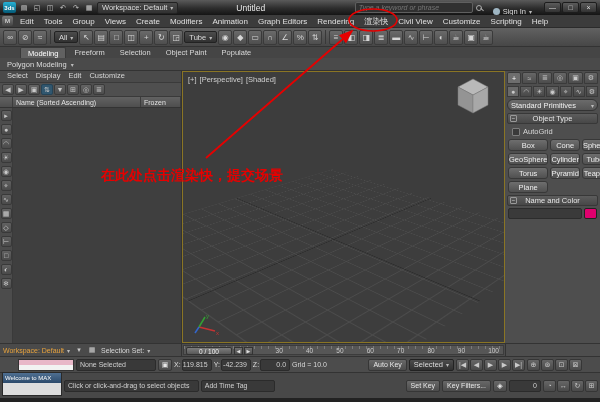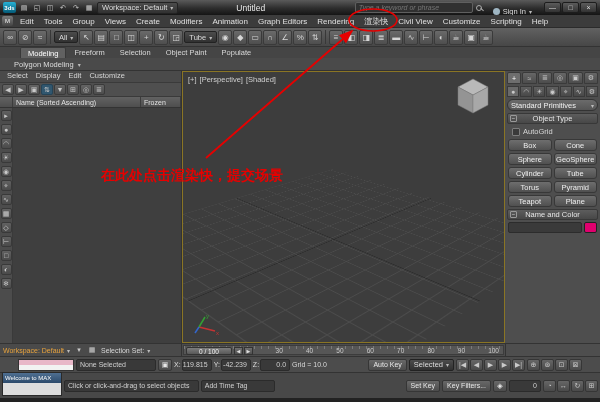--- a/index.html
+++ b/index.html
@@ -33,21 +33,21 @@
   .toolbar{height:19px;flex:0 0 19px;display:flex;align-items:center;gap:1px;background:linear-gradient(#616161,#474747);border-bottom:1px solid #333;padding:0 3px}
   .icon-btn{width:14px;height:15px;display:flex;align-items:center;justify-content:center;background:linear-gradient(#6a6a6a,#4e4e4e);border:1px solid #3a3a3a;border-radius:2px;color:#d6d6d6;font-size:8px;flex:0 0 auto}
   .tb-group{display:flex;gap:1px;align-items:center}
   .sep{width:1px;height:14px;background:#383838;margin:0 2px;flex:0 0 auto}
 
   
   .ribbon-tabs{height:11px;flex:0 0 11px;display:flex;align-items:flex-end;background:#454545;padding-left:20px;gap:1px}
   .rtabs{display:flex;gap:1px;height:100%;align-items:flex-end}
   .ribbon-tab{padding:0 7px;height:11px;display:flex;align-items:center;font-size:7.5px;color:#d8d8d8;border-radius:2px 2px 0 0;white-space:nowrap}
   span.ribbon-tab:first-of-type{background:#616161;border:1px solid #393939;border-bottom:none;color:#fff}
-  .ribbon-sub{height:13px;flex:0 0 13px;display:flex;align-items:center;background:#4a4a4a;border-bottom:1px solid #333;padding-left:14px;gap:4px;font-size:7.5px;color:#ddd}
+  .ribbon-sub{height:13px;flex:0 0 13px;display:flex;align-items:center;background:#4a4a4a;border-bottom:1px solid #333;padding-left:7px;gap:4px;font-size:7.5px;color:#ddd}
 
   
   .main{flex:1;display:flex;min-height:0}
   .explorer{width:182px;flex:0 0 182px;display:flex;flex-direction:column;background:#14532d;border-right:1px solid #333}
   .se-menus{height:12px;flex:0 0 12px;display:flex;align-items:center;background:#4a4a4a;border-bottom:1px solid #3a3a3a;padding-left:3px}
   .se-menus .menus span{padding:0 4px;font-size:7.5px}
   .se-toolbar{height:14px;flex:0 0 14px;display:flex;align-items:center;gap:1px;background:#4f4f4f;border-bottom:1px solid #3a3a3a;padding:0 2px}
   .se-toolbar .icon-xs{background:linear-gradient(#646464,#4c4c4c);border:1px solid #3a3a3a;border-radius:2px;width:12px;height:11px}
   .se-toolbar span.icon-xs:nth-of-type(4){background:#31576f;border-color:#254457}
   .se-cols{height:11px;flex:0 0 11px;display:flex;background:linear-gradient(#626262,#4e4e4e);border-bottom:1px solid #333;font-size:7px;color:#e2e2e2}
@@ -76,21 +76,21 @@
   .cp-tabs .icon-xs{flex:1;height:12px;background:linear-gradient(#676767,#4c4c4c);border:1px solid #3a3a3a;border-radius:2px 2px 0 0}
   .cp-tabs span.icon-xs:first-of-type{background:#6e6e6e;color:#fff}
   .cp-cats{display:flex;gap:1px}
   .cp-cats .icon-xs{flex:1;height:11px;background:linear-gradient(#5f5f5f,#494949);border:1px solid #3a3a3a}
   .cp-cats span.icon-xs:first-of-type{background:#6a6a6a}
   .cp-dd{height:12px;display:flex;align-items:center;justify-content:space-between;background:linear-gradient(#6b6b6b,#555);border:1px solid #333;border-radius:6px;padding:0 3px;font-size:7.5px;color:#f0f0f0}
   .rollout{height:11px;flex:0 0 11px;display:flex;align-items:center;justify-content:center;background:linear-gradient(#5d5d5d,#474747);border:1px solid #383838;border-radius:2px;font-size:7.5px;color:#e6e6e6;position:relative}
   .rollout .minus{position:absolute;left:2px;width:7px;height:7px;border:1px solid #999;border-radius:1px;font-size:6px;line-height:5px;text-align:center;color:#ddd}
   .autogrid{height:11px;display:flex;align-items:center;gap:3px;padding-left:5px;font-size:7.5px}
   .checkbox{width:8px;height:8px;background:#3a3a3a;border:1px solid #7d7d7d;border-radius:1px}
-  .obj-grid{display:grid;grid-template-columns:1fr 1fr;gap:2px;padding:0 1px}
+  .obj-grid{display:grid;grid-template-columns:1fr 1fr 1fr;gap:2px;padding:0 1px}
   .cp-btn{height:12px;display:flex;align-items:center;justify-content:center;background:linear-gradient(#6e6e6e,#505050);border:1px solid #383838;border-radius:3px;font-size:7.5px;color:#eee;white-space:nowrap}
   .name-row{display:flex;gap:2px;align-items:center;padding:0 1px}
   .name-input{flex:1;height:11px;background:#3a3a3a;border:1px solid #2c2c2c;border-radius:2px}
   .swatch{width:13px;height:11px;border:1px solid #222;border-radius:2px;background:#e0006e}
 
   
   .timeline{height:13px;flex:0 0 13px;display:flex;background:#4c4c4c;border-top:1px solid #333}
   .ws-bar{width:182px;flex:0 0 182px;display:flex;align-items:center;gap:3px;padding:0 3px;background:#4a4a4a;border-right:1px solid #333;font-size:7px;white-space:nowrap}
   .ws-label{color:#e8a33d}
   .ruler{flex:1;position:relative;background:#565656;border:1px solid #3c3c3c;margin:1px}

